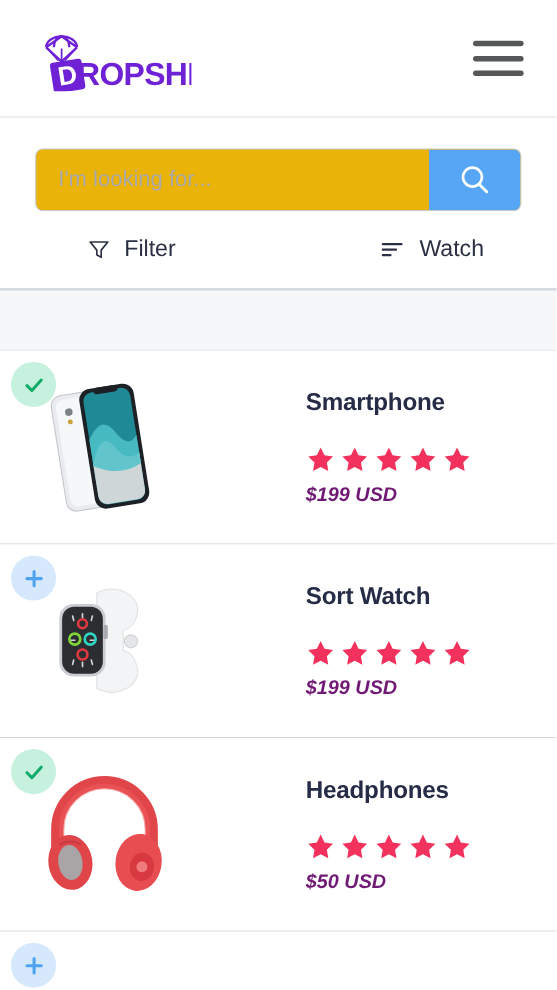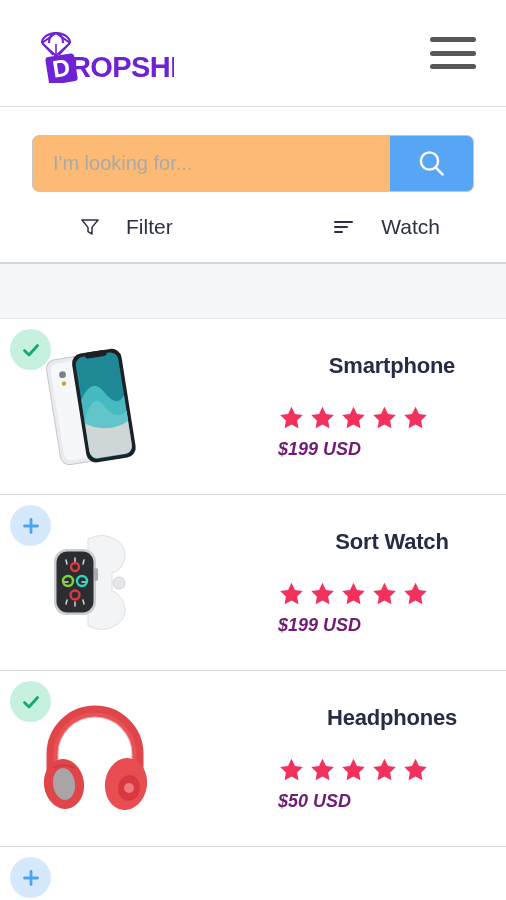--- a/index.html
+++ b/index.html
@@ -39,21 +39,21 @@
   .search-section {
     padding: 28px 32px 0 32px;
     background: #fff;
   }
   .search-bar {
     display: flex;
     height: 57px;
     border: 1px solid #c6c8ca;
     border-radius: 7px;
     overflow: hidden;
-    background: #fdba74;
+    background: #eab308;
   }
   .search-input {
     flex: 1;
     border: 0;
     outline: none;
     padding: 0 20px;
     font-size: 20px;
     color: #3c3c3c;
     font-family: "Liberation Sans", sans-serif;
     background: transparent;
@@ -70,21 +70,21 @@
   
   .controls {
     height: 70px;
     display: flex;
     align-items: center;
     padding: 0 66px 0 80px;
     justify-content: space-between;
     background: #fff;
   }
   .control {
-    display: flex; align-items: center; gap: 26px;
+    display: flex; align-items: center; gap: 13px;
     cursor: pointer;
   }
   .control-label {
     font-size: 21px;
     color: #2b3044;
     font-family: "Liberation Sans", sans-serif;
   }
 
   
   .band {
@@ -130,21 +130,20 @@
     display: flex; flex-direction: column;
     gap: 0px;
   }
   .p-title {
     font-size: 22px;
     font-weight: bold;
     color: #262b46;
     letter-spacing: -0.2px;
     margin-bottom: 26px;
     font-family: "Liberation Sans", sans-serif;
-    text-align: center;
   }
   .stars { display: flex; gap: 4px; margin-bottom: 8px; }
   .p-price {
     font-size: 18px;
     font-weight: bold;
     color: #701a75;
     font-family: "Liberation Sans", sans-serif;
     font-style: italic;
   }
 </style>

